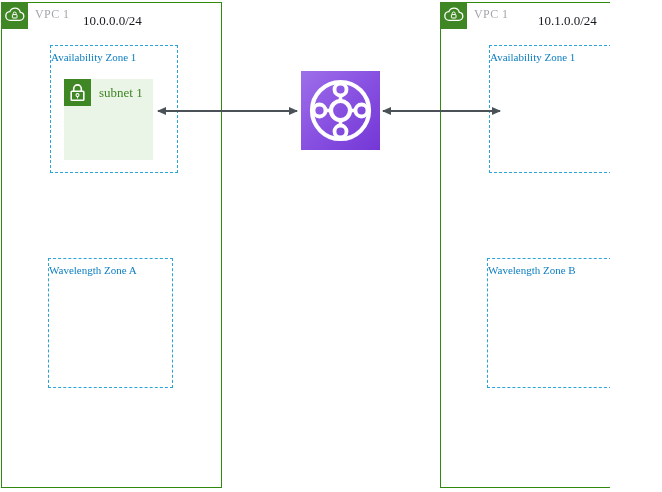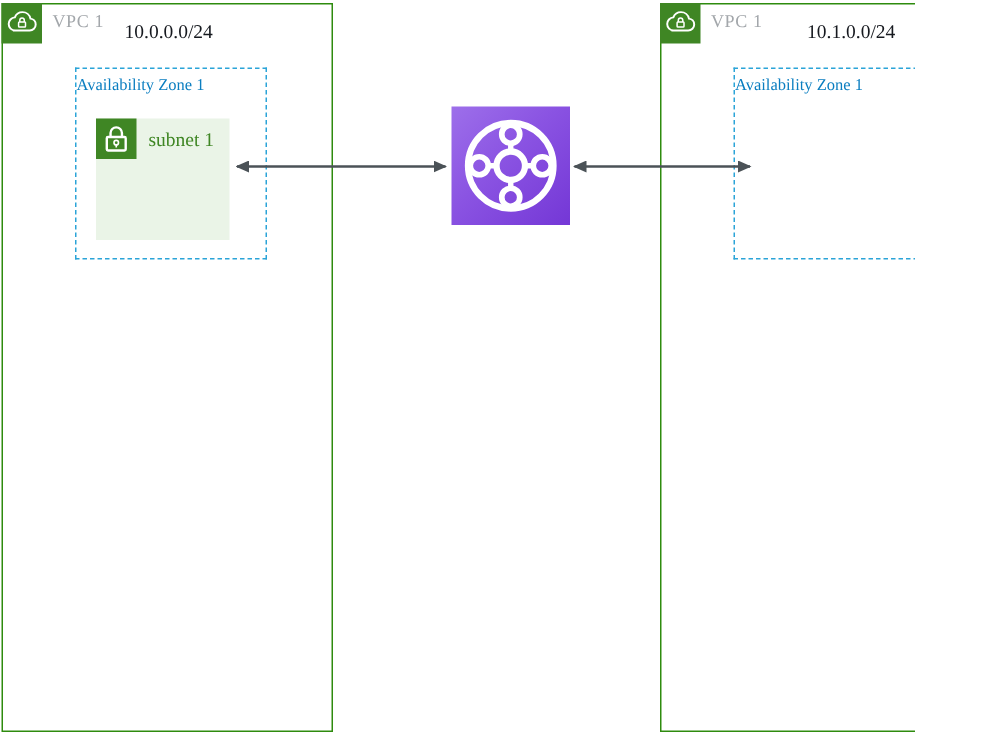--- a/index.html
+++ b/index.html
@@ -56,37 +56,43 @@
             <path d="M9.7,12.3 V9.7 a3.8,3.8 0 0 1 7.6,0 v2.6" fill="none" stroke="#ffffff" stroke-width="1.6"></path>
             <rect x="7.2" y="12.3" width="12.6" height="9" rx="0.8" fill="none" stroke="#ffffff" stroke-width="1.6"></rect>
             <circle cx="13.5" cy="16.1" r="1.5" fill="none" stroke="#ffffff" stroke-width="1.1"></circle>
             <line x1="13.5" y1="17.6" x2="13.5" y2="19.4" stroke="#ffffff" stroke-width="1.1"></line>
           </svg>
         </div>
         <span class="subnet-label">subnet 1</span>
       </div>
     </div>
 
+    <div class="wz">
+      <span class="zone-label">Wavelength Zone A</span>
+    </div>
   </div>
 
   <div class="vpc vpc-b">
     <div class="vpc-icon">
       <svg class="icon-svg" viewBox="0 0 27 27">
         <path d="M7.6,18.3 h11.2 c2.2,0 4,-1.8 4,-4 c0,-2 -1.5,-3.7 -3.5,-3.9 c-0.5,-2.5 -2.7,-4.3 -5.3,-4.3 c-2.3,0 -4.3,1.4 -5.1,3.5 c-2.3,0.2 -4.1,2.1 -4.1,4.4 c0,2.4 1.9,4.3 4.3,4.3 z" fill="none" stroke="#ffffff" stroke-width="1.3"></path>
         <path d="M12.2,12.6 v-1.1 a1.5,1.5 0 0 1 3,0 v1.1" fill="none" stroke="#ffffff" stroke-width="1"></path>
         <rect x="11.4" y="12.6" width="4.6" height="3.4" rx="0.5" fill="none" stroke="#ffffff" stroke-width="1"></rect>
       </svg>
     </div>
     <span class="vpc-label">VPC 1</span>
     <span class="vpc-cidr">10.1.0.0/24</span>
 
     <div class="az">
       <span class="zone-label">Availability Zone 1</span>
     </div>
 
+    <div class="wz">
+      <span class="zone-label">Wavelength Zone B</span>
+    </div>
   </div>
 
   <div class="tgw">
     <svg viewBox="0 0 79 79">
       <g fill="none" stroke="#ffffff">
         <circle cx="39.5" cy="39.5" r="28.5" stroke-width="4.2"></circle>
         <line x1="39.5" y1="25" x2="39.5" y2="29" stroke-width="3.6"></line>
         <line x1="39.5" y1="50" x2="39.5" y2="54" stroke-width="3.6"></line>
         <line x1="25" y1="39.5" x2="29" y2="39.5" stroke-width="3.6"></line>
         <line x1="50" y1="39.5" x2="54" y2="39.5" stroke-width="3.6"></line>

